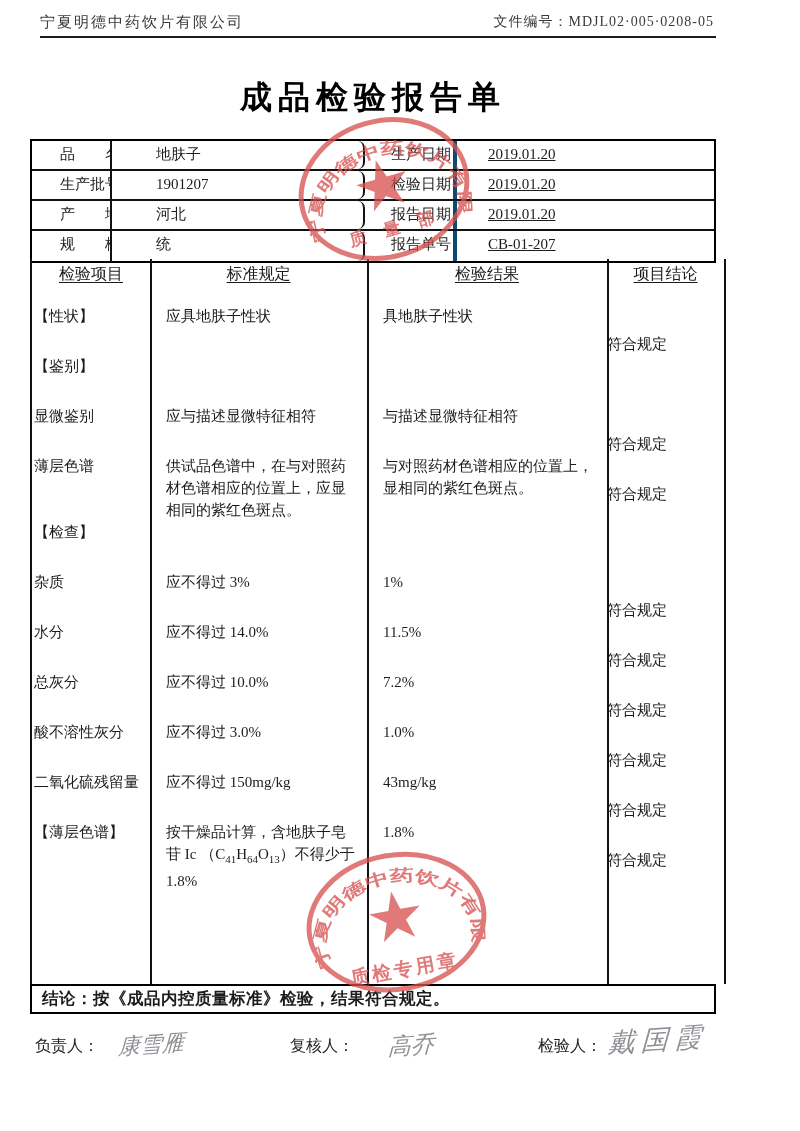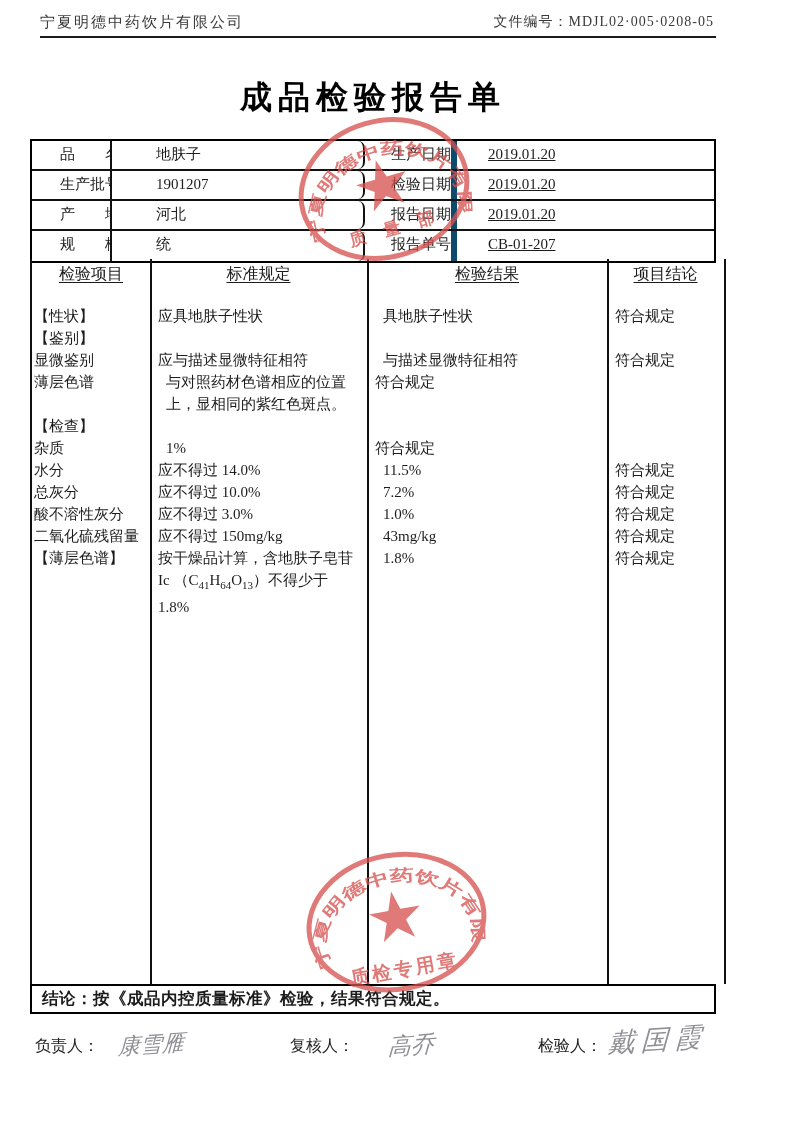--- a/index.html
+++ b/index.html
@@ -16,36 +16,36 @@
   
   .doc-title { position:absolute; top:76px; left:30px; width:686px; text-align:center;
                font-size:32px; font-weight:bold; letter-spacing:6px; color:#000; }
   
   .info-table { position:absolute; top:139px; left:30px; width:686px; border:2px solid #000; }
   .info-row { display:grid; grid-template-columns:80px 253px 92px 1fr; height:30px; border-bottom:2px solid #111; }
   .info-row:last-child { border-bottom:none; }
   .info-row > div { font-size:15px; line-height:27px; padding-left:8px; overflow:hidden; white-space:nowrap;margin-left:20px; }
   .info-row .c1 { border-right:2px solid #111; }
   .info-row .c2 { border-right:2px solid #111; padding-left:24px;border-radius:7px; }
-  .info-row .c3 { border-right:6px solid #0c4a6e; padding-left:6px; }
+  .info-row .c3 { border-right:4px solid #0c4a6e; padding-left:6px; }
   .info-row .c4 { padding-left:11px;text-decoration:underline; }
   
   .insp-table { position:absolute; top:259px; left:30px; width:696px; height:725px;
                 border-left:2px solid #111; border-right:2px solid #111; }
   .vline { position:absolute; top:0; bottom:0; width:2px; background:#111; }
   .vline.v1 { left:118px; } .vline.v2 { left:335px; } .vline.v3 { left:575px; }
   .insp-head { display:grid; grid-template-columns:118px 217px 240px 1fr; padding-top:5px; }
   .insp-head span { justify-self:center; font-size:16px; text-decoration:underline; text-underline-offset:3px; }
   .insp-body { padding-top:20px; }
   .insp-row { display:grid; grid-template-columns:118px 217px 240px 1fr; }
   .insp-row > div { font-size:15px; line-height:22px; min-height:22px; }
   .insp-row .item   { padding-left:2px;  padding-right:4px; }
-  .insp-row .std    { padding-left:8px; padding-right:10px; }
+  .insp-row .std    { padding-left:16px; padding-right:10px; }
   .insp-row .res    { padding-left:16px;  padding-right:10px; }
-  .insp-row .concl  { padding-left:8px; }
+  .insp-row .concl  { padding-left:0;margin-top:28px; }
   sub { font-size:11px; }
   
   .conclusion { position:absolute; top:984px; left:30px; width:686px; height:30px;
                 border:2px solid #000; font-size:16.5px; line-height:26px; padding-left:10px;
                 font-weight:bold; letter-spacing:0.5px; }
   
   .sig-label { position:absolute; top:1036px; font-size:16px; color:#222; }
   .sig-name  { position:absolute; color:#8f8f95; font-family:"Liberation Serif",serif;
                font-style:italic; transform:rotate(-4deg) skewX(-6deg); white-space:nowrap; }
   
@@ -115,31 +115,33 @@
         <div class="concl"></div>
       </div>
         <div class="insp-row">
         <div class="item">显微鉴别</div>
         <div class="std">应与描述显微特征相符</div>
         <div class="res">与描述显微特征相符</div>
         <div class="concl">符合规定</div>
       </div>
         <div class="insp-row">
         <div class="item">薄层色谱</div>
+        <div class="std">供试品色谱中，在与对照药材色谱相应的位置上，应显相同的紫红色斑点。</div>
         <div class="res">与对照药材色谱相应的位置上，显相同的紫红色斑点。</div>
         <div class="concl">符合规定</div>
       </div>
         <div class="insp-row">
         <div class="item">【检查】</div>
         <div class="std"></div>
         <div class="res"></div>
         <div class="concl"></div>
       </div>
         <div class="insp-row">
         <div class="item">杂质</div>
+        <div class="std">应不得过 3%</div>
         <div class="res">1%</div>
         <div class="concl">符合规定</div>
       </div>
         <div class="insp-row">
         <div class="item">水分</div>
         <div class="std">应不得过 14.0%</div>
         <div class="res">11.5%</div>
         <div class="concl">符合规定</div>
       </div>
         <div class="insp-row">

